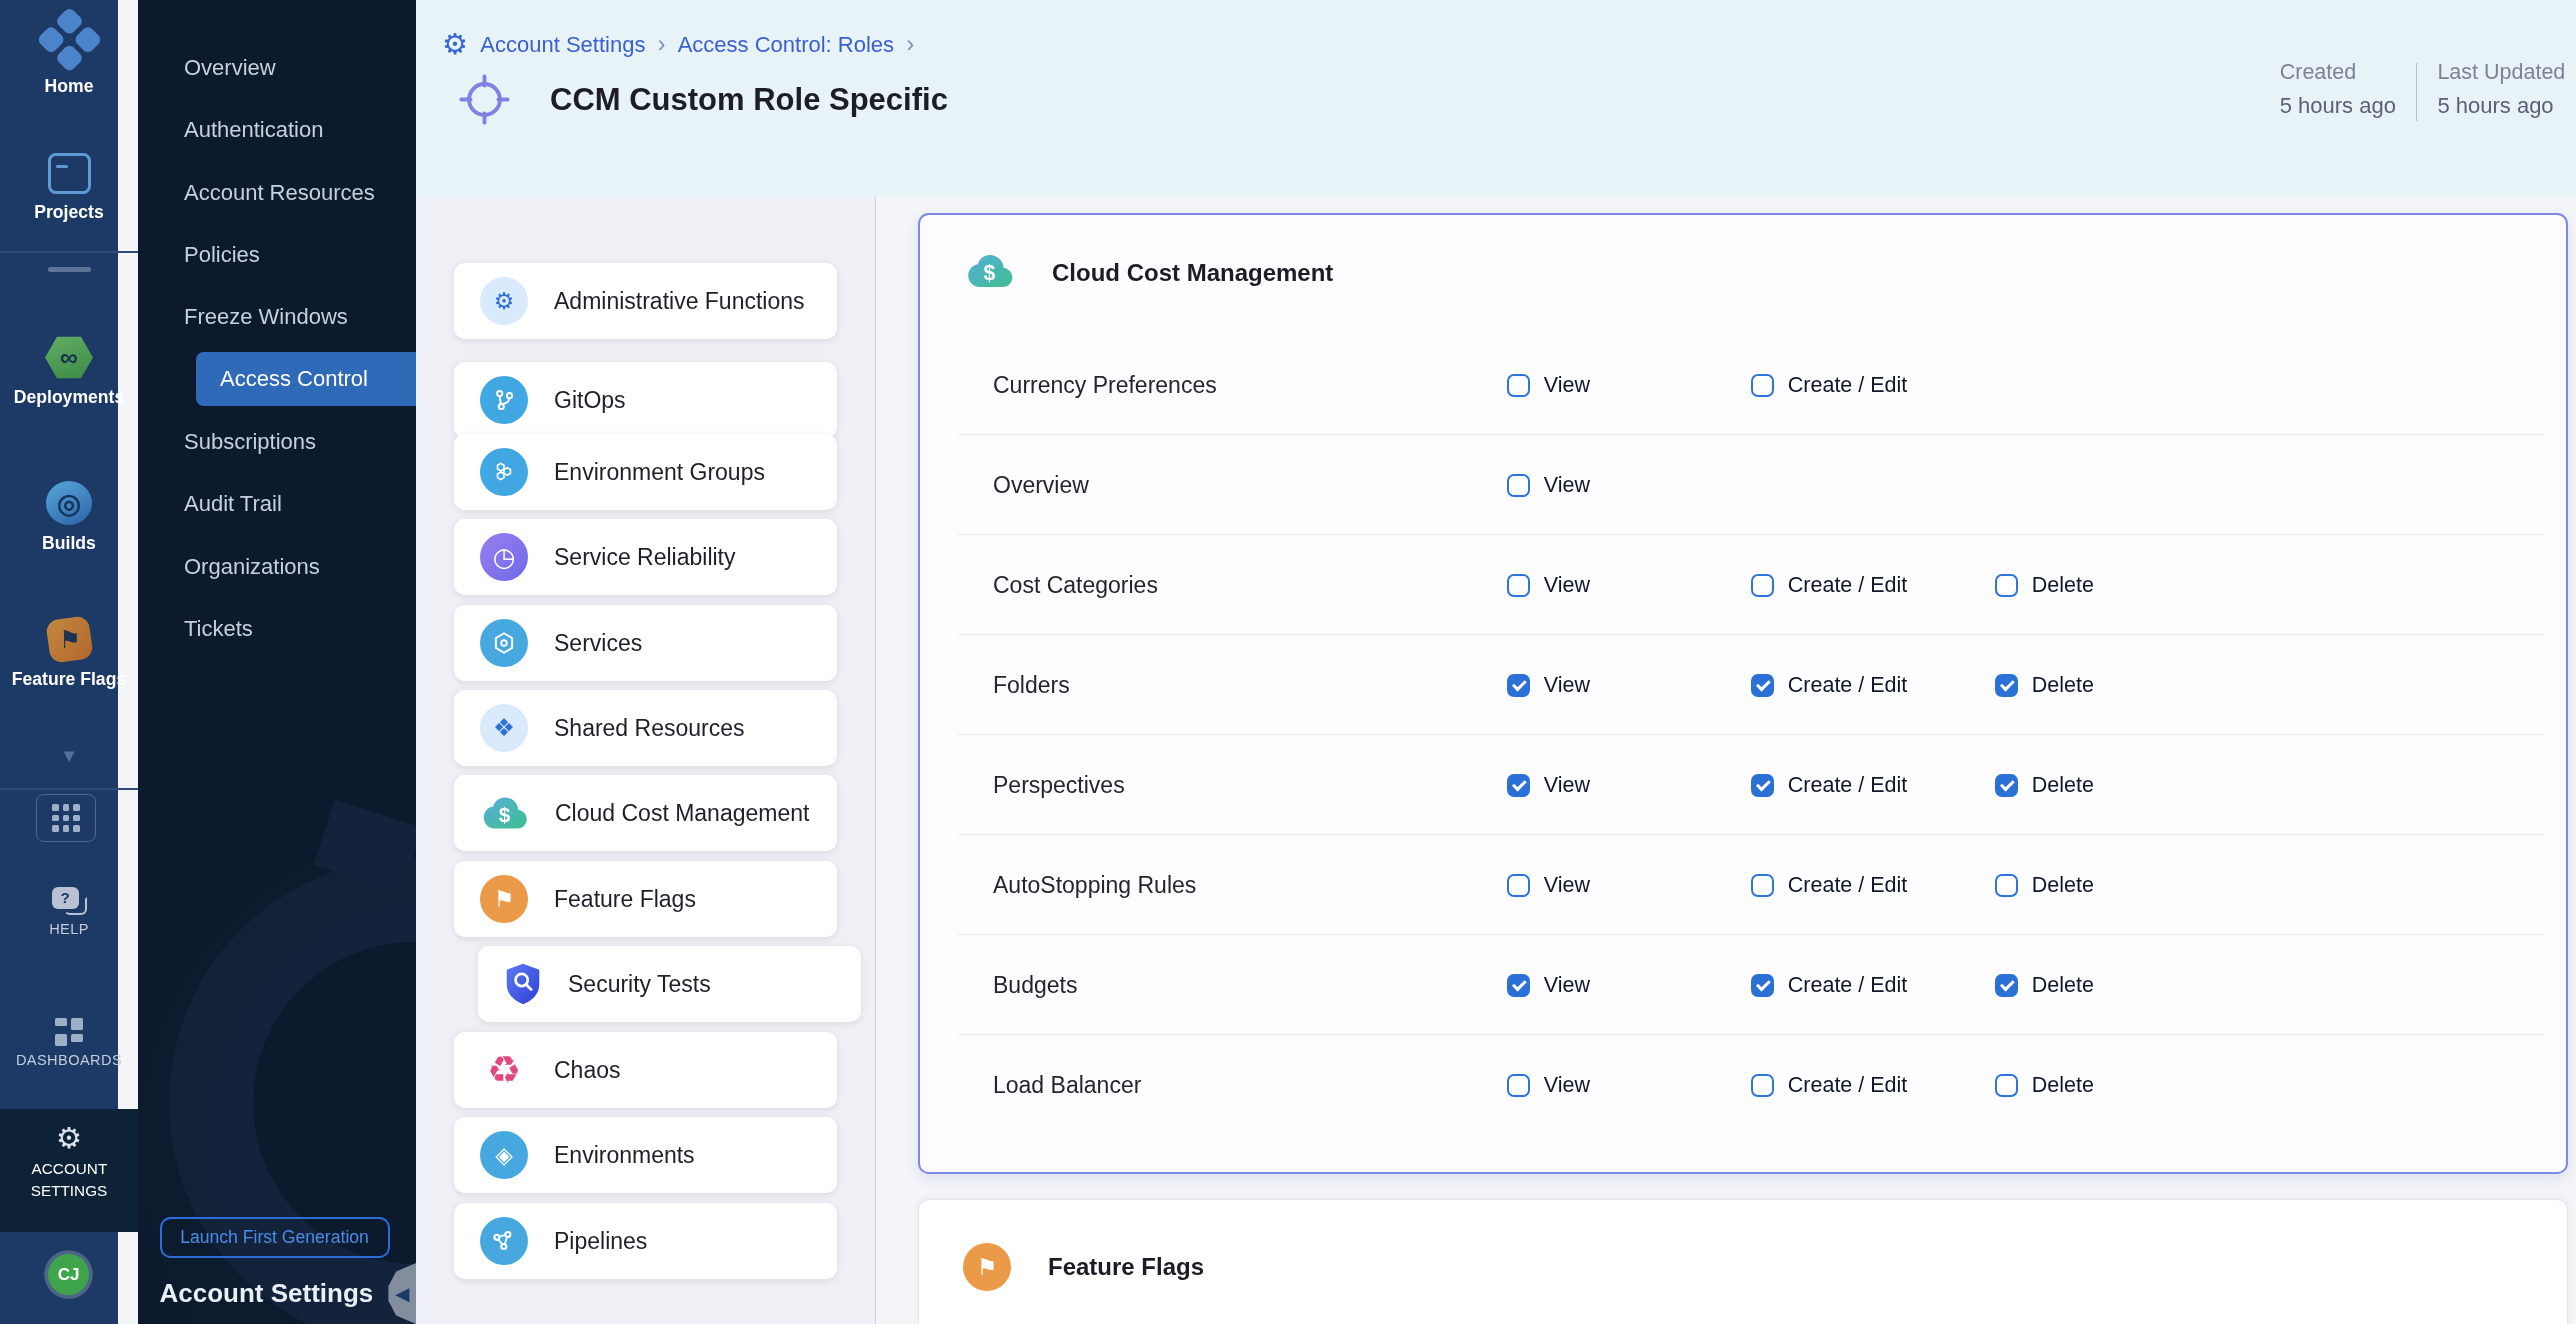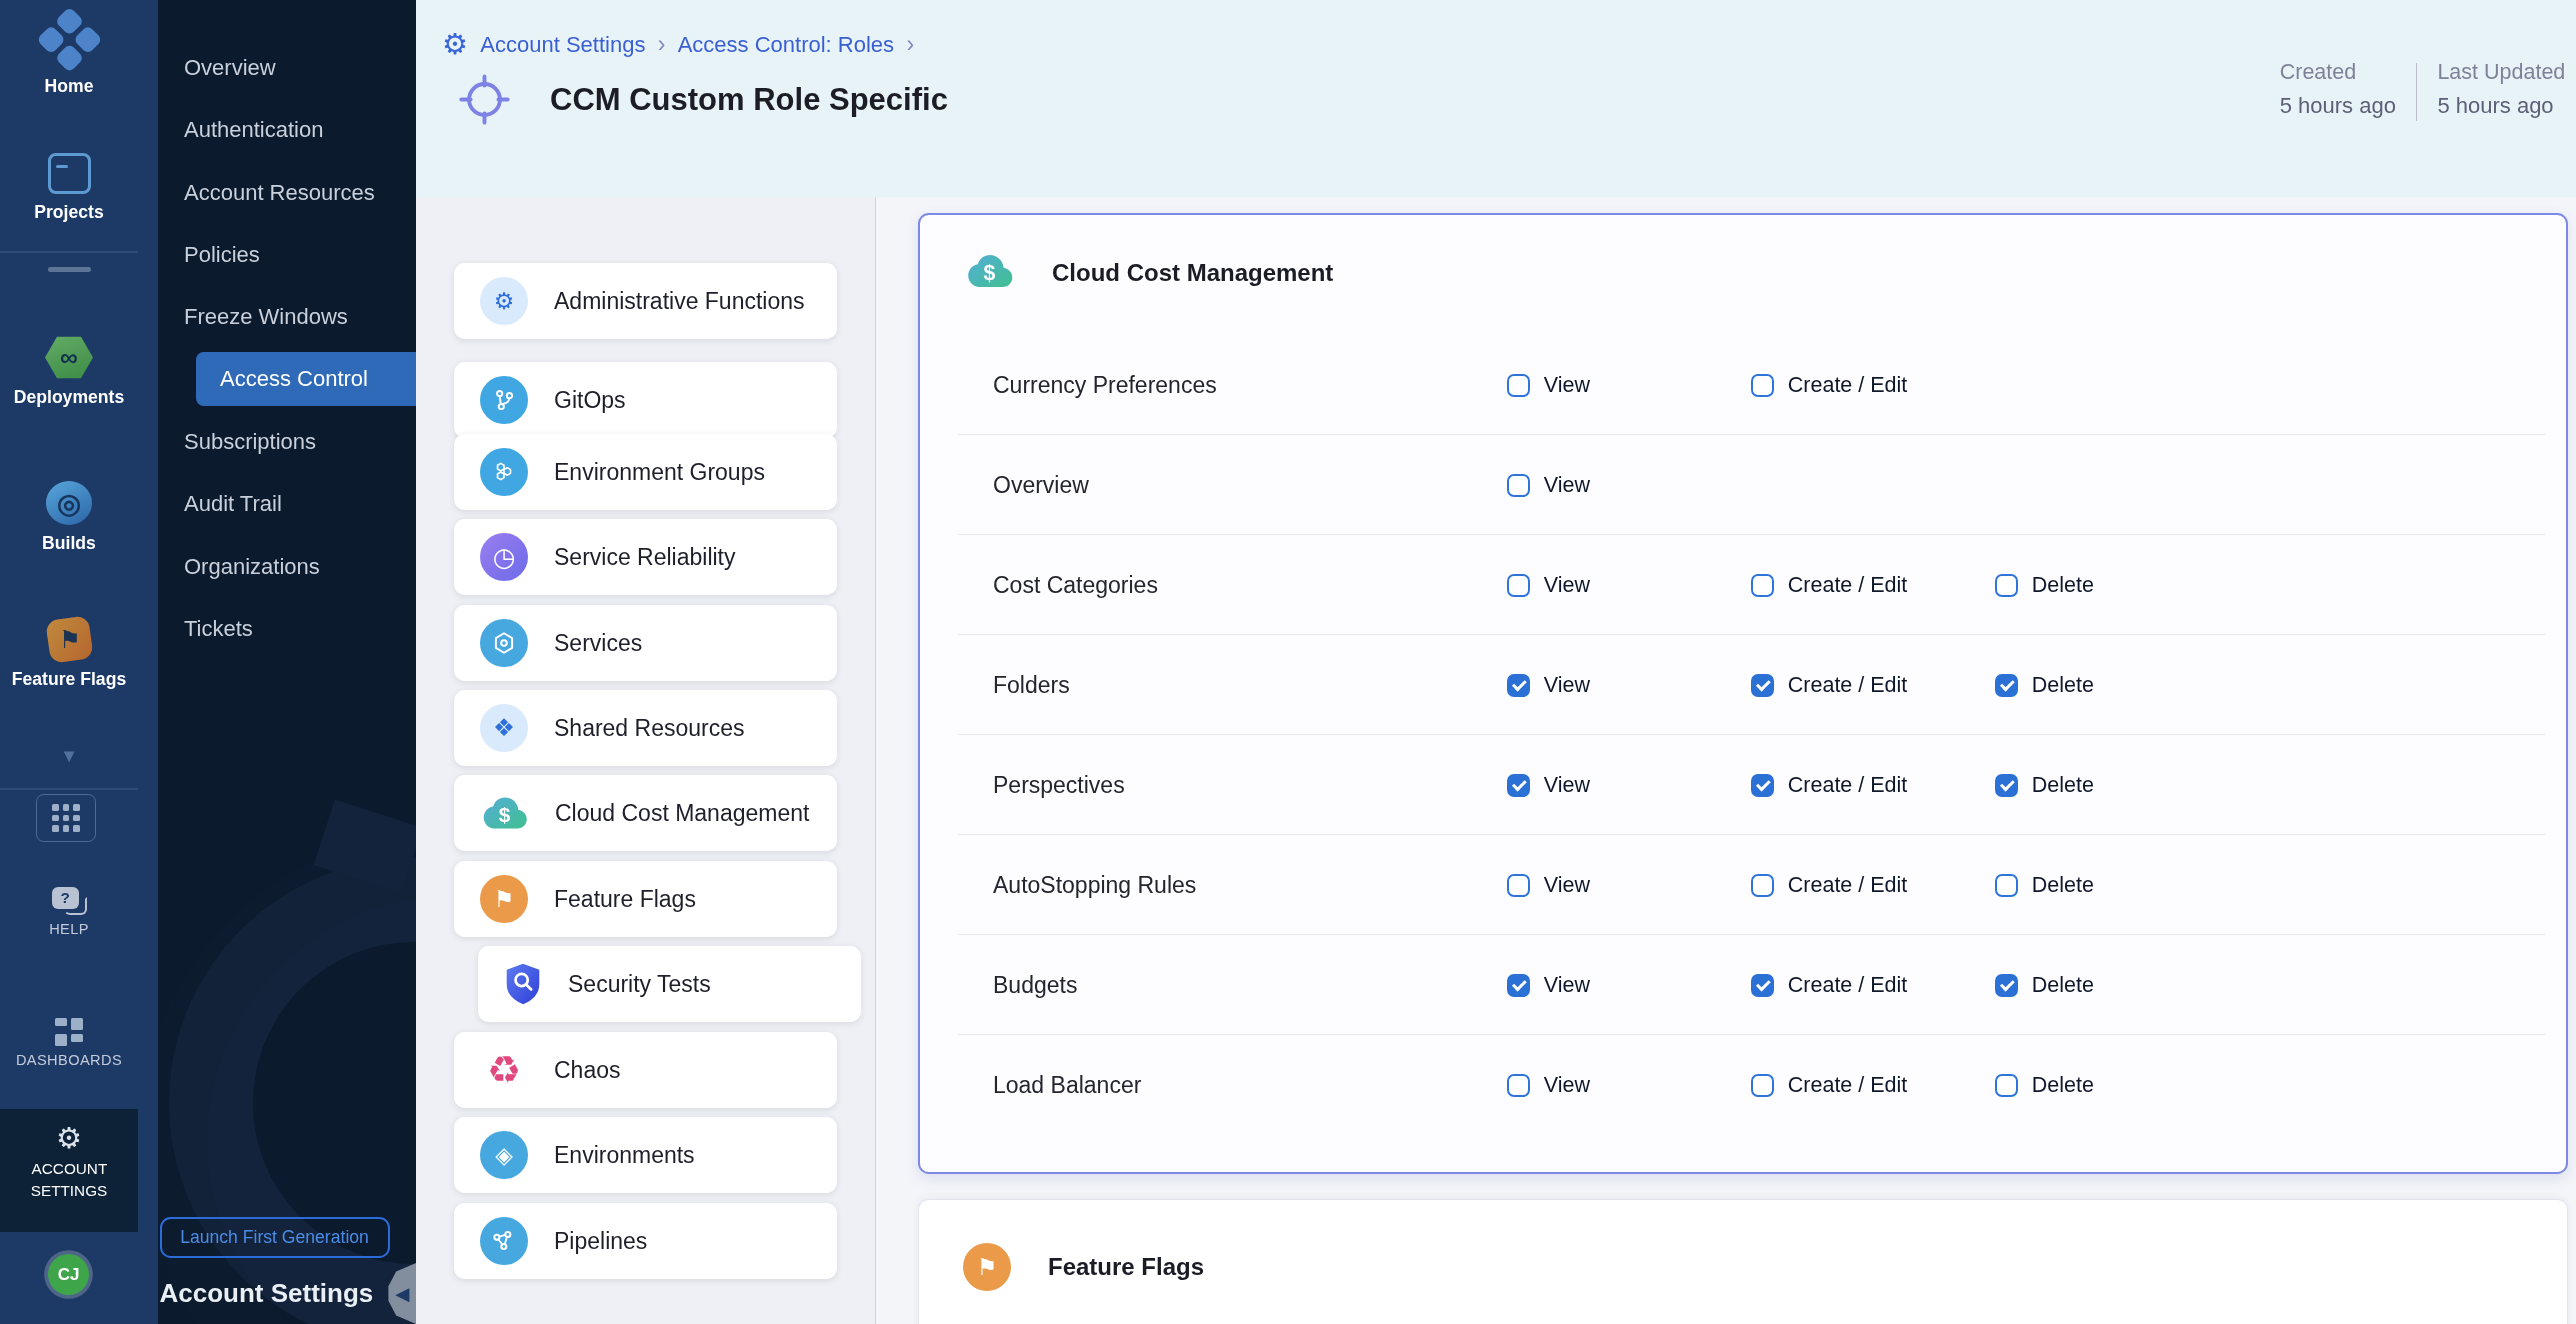--- a/index.html
+++ b/index.html
@@ -2,21 +2,21 @@
 <html style="font-size:12.3px"><head>
 <meta charset="utf-8">
 <style>
   html,body{margin:0;padding:0;}
   body{
     width:2576px;height:1324px;overflow:hidden;position:relative;
     font-family:"Liberation Sans",sans-serif;background:#f3f5f9;
     -webkit-font-smoothing:antialiased;
   }
   
-  .rail{position:absolute;left:0;top:0;width:158px;height:1324px;background:#1d3a67;z-index:30;}
+  .rail{position:absolute;left:0;top:0;width:118px;height:1324px;background:#1d3a67;z-index:30;}
   .rail-block{position:absolute;left:0;width:138px;display:flex;flex-direction:column;align-items:center;}
   .rail-label{color:#ffffff;font-size:17.6px;font-weight:700;margin-top:7.7px;text-align:center;line-height:20px;}
   .rail-small-label{color:#c3cbd9;font-size:14.6px;font-weight:400;margin-top:6.1px;letter-spacing:0.4px;text-align:center;}
   .home-icon{width:51px;height:51px;transform:rotate(45deg);display:grid;grid-template-columns:20.7px 20.7px;grid-template-rows:20.7px 20.7px;gap:5.4px;}
   .home-icon span{background:#4d83c9;border-radius:6.1px;}
   .proj-icon{width:37px;height:35px;border:3.8px solid #5e9ad2;border-radius:7.7px;position:relative;margin-top:6.1px;}
   .proj-icon::after{content:"";position:absolute;left:5.4px;top:9.2px;width:12.3px;height:3.1px;background:#5e9ad2;border-radius:1.5px;}
   .rail-divider{position:absolute;left:0;width:138px;height:1.5px;background:#2e4b78;}
   .rail-dash{position:absolute;left:48px;width:43px;height:4.6px;background:#5c7596;border-radius:2.3px;}
   .dep-icon{width:48px;height:43px;background:linear-gradient(160deg,#63ad66,#3c8a45);

